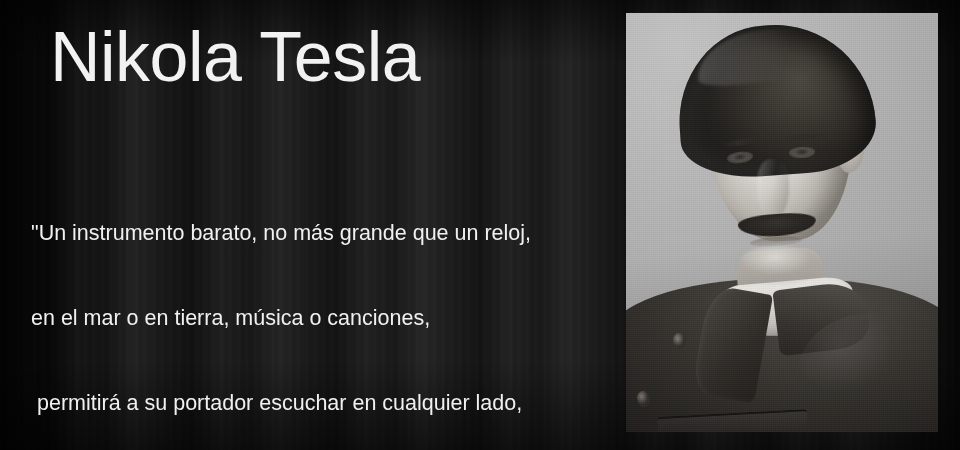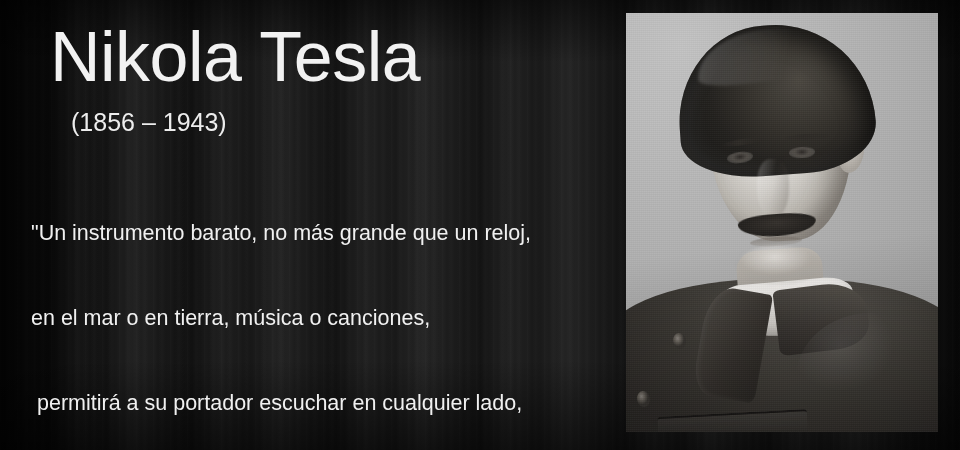--- a/index.html
+++ b/index.html
@@ -287,21 +287,20 @@
 <body>
 
 <div id="slide">
 
   <div class="bg-base"></div>
   <div class="bg-grain"></div>
   <div class="bg-vignette"></div>
 
   <div class="title">Nikola Tesla</div>
 
-  <div class="subtitle">(1856 – 1943)</div>
 
   <div class="quote">
     <span class="quote-line">"Un instrumento barato, no más grande que un reloj,</span>
     <span class="quote-line">en el mar o en tierra, música o canciones,</span>
     <span class="quote-line"> permitirá a su portador escuchar en cualquier lado,</span>
     
     
     
     
   </div>

